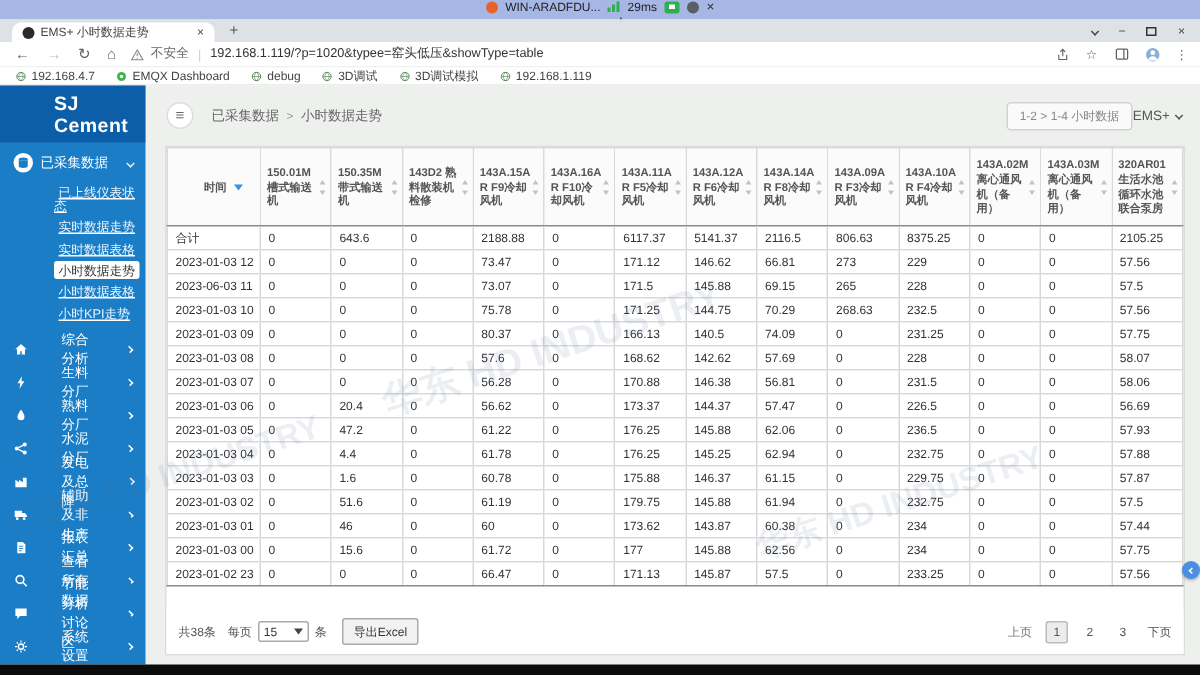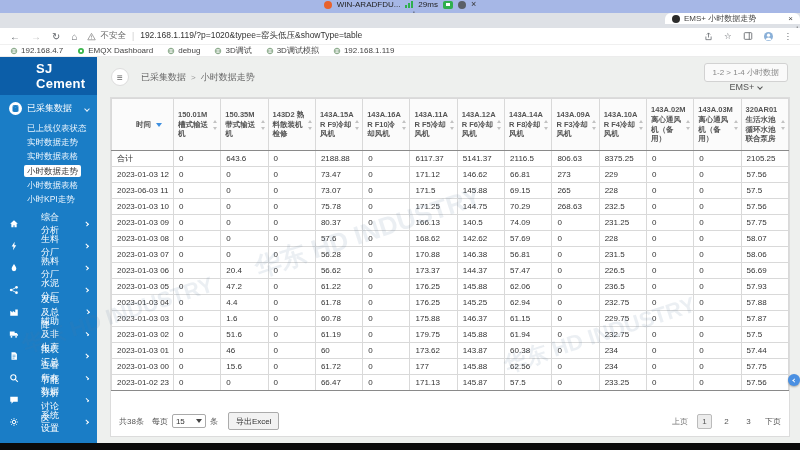--- a/index.html
+++ b/index.html
@@ -17,21 +17,21 @@
   .sigbars i{width:2px;background:#2faf4e;display:block;}
   .greenchip{width:10px;height:8px;border-radius:2px;background:#2faf4e;position:relative;}
   .greenchip:after{content:"";position:absolute;left:3px;top:2.5px;width:4px;height:3px;background:#fff;}
   .tb-close{color:#333;font-size:9px;line-height:9px;}
   .tb-plus{margin-left:28px;font-size:10px;color:#333;}
   .wincontrols{margin-left:auto;display:flex;align-items:center;gap:12px;padding-right:8px;color:#333;}
   .cssbox{width:7px;height:6px;border:1px solid #333;}
 
   
   .chrometabs{position:absolute;top:13px;left:0;width:800px;height:15px;background:#dee1e6;
-    display:flex;align-items:flex-end;font-size:8px;color:#444;flex-direction:column;}
+    display:flex;align-items:flex-end;font-size:8px;color:#444;}
   .tab{display:flex;align-items:center;gap:4px;background:#fff;border-radius:6px 6px 0 0;
     height:13px;margin-left:8px;padding:0 7px;width:135px;}
   .tab .fav{width:8px;height:8px;border-radius:50%;background:#2b2b2b;flex:0 0 auto;}
   .tab .t{white-space:nowrap;overflow:hidden;flex:1;}
   .newtab2{margin-left:10px;margin-bottom:2px;font-size:10px;color:#555;}
   .chromewin{margin-left:auto;display:flex;align-items:center;gap:14px;padding-right:10px;padding-bottom:3px;color:#444;}
   .chev{width:4px;height:4px;border-right:1.2px solid currentColor;border-bottom:1.2px solid currentColor;
     transform:rotate(45deg);display:inline-block;}
   .chev.right{transform:rotate(-45deg);}
 
@@ -60,36 +60,36 @@
 
   
   .sidebar{position:absolute;left:0;top:0;width:97px;height:386px;background:#1a7dc6;color:#fff;overflow:hidden;}
   .logo{height:38px;background:#0c5ea8;display:flex;align-items:center;justify-content:center;
     font-size:13px;font-weight:bold;letter-spacing:.3px;padding-left:36px;}
   .group{display:flex;align-items:center;gap:5px;padding:7px 8px 5px 9px;font-size:9px;}
   .group-badge{width:13px;height:13px;border-radius:50%;background:#fff;color:#1a7dc6;
     display:flex;align-items:center;justify-content:center;flex:0 0 auto;}
   .group-badge svg{width:9px;height:9px;}
   .group .chev{margin-left:auto;color:#e8f2fb;}
-  .submenu{padding:1px 0 6px 0;}
+  .submenu{padding:1px 0 6px 12px;text-decoration:underline;}
   .subitem{padding:2.5px 4px 2.5px 24px;font-size:8.5px;color:#eaf4fd;line-height:1.1;}
   .subitem span{padding:1px 3px;border-radius:2px;}
   .subitem.active span{background:#fff;color:#3a3a3a;}
   .navitem{display:flex;align-items:center;gap:22px;padding:0 9px;height:22px;font-size:9px;color:#fff;}
   .navitem .icn{width:10px;height:10px;color:#fff;flex:0 0 auto;}
   .navitem .chev{margin-left:auto;}
 
   
   .main{position:absolute;left:97px;top:0;width:703px;height:386px;}
   .topbar{position:absolute;left:0;top:0;width:703px;height:40px;display:flex;align-items:center;}
   .hamb{width:18px;height:18px;border-radius:50%;background:#fff;border:1px solid #ddd;
     display:flex;align-items:center;justify-content:center;font-size:10px;color:#666;margin-left:14px;}
   .crumbs{display:flex;align-items:center;gap:5px;margin-left:12px;font-size:9px;color:#666;}
   .crumb-sep{color:#999;font-size:8px;}
-  .topbar-right{margin-left:auto;display:flex;align-items:center;gap:0;padding-right:12px;flex-direction:column;}
+  .topbar-right{margin-left:auto;display:flex;align-items:center;gap:0;padding-right:12px;}
   .rangebtn{border:1px solid #d2d2d2;background:#fafafa;border-radius:3px;padding:3px 8px;
     font-size:8px;color:#888;white-space:nowrap;}
   .ems{display:flex;align-items:center;gap:4px;font-size:9px;color:#555;}
   .ems .chev{color:#555;}
 
   
   .card{position:absolute;left:13px;top:40px;width:680px;height:340px;background:#fff;
     border:1px solid #dcdcdc;}
   table{border-collapse:collapse;table-layout:fixed;width:678px;}
   th,td{border:1px solid #d9d9d9;overflow:hidden;}

